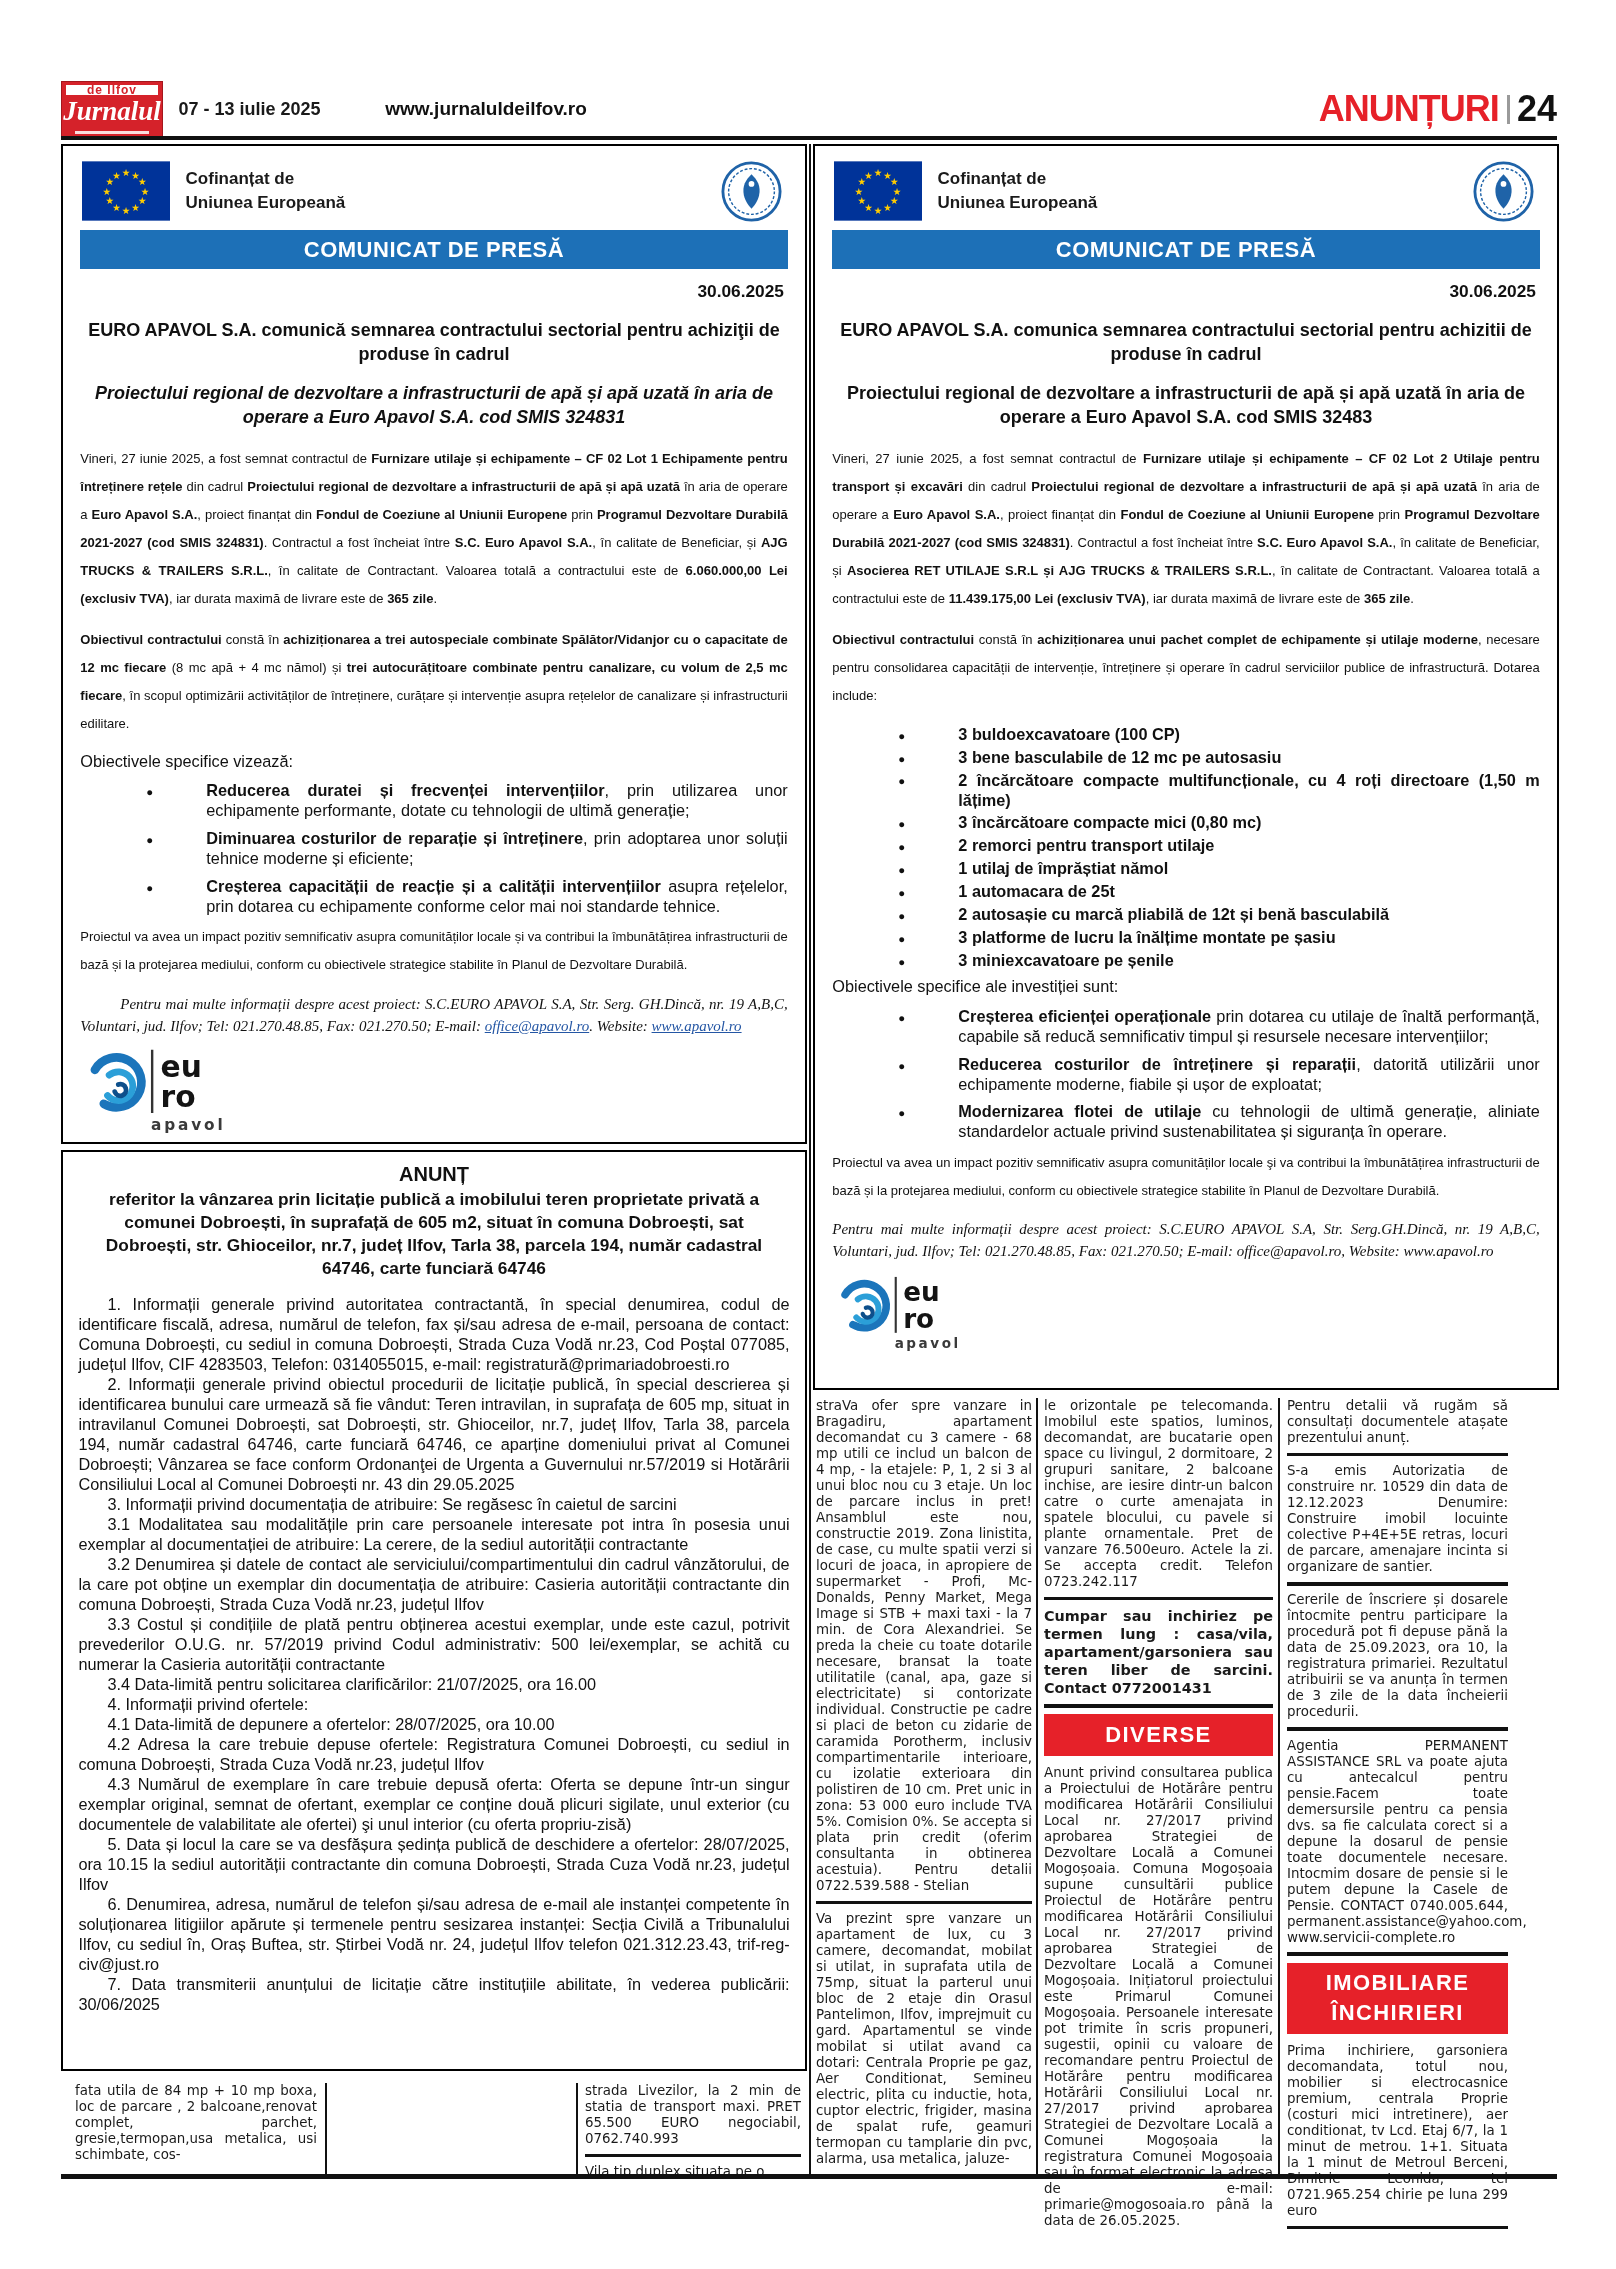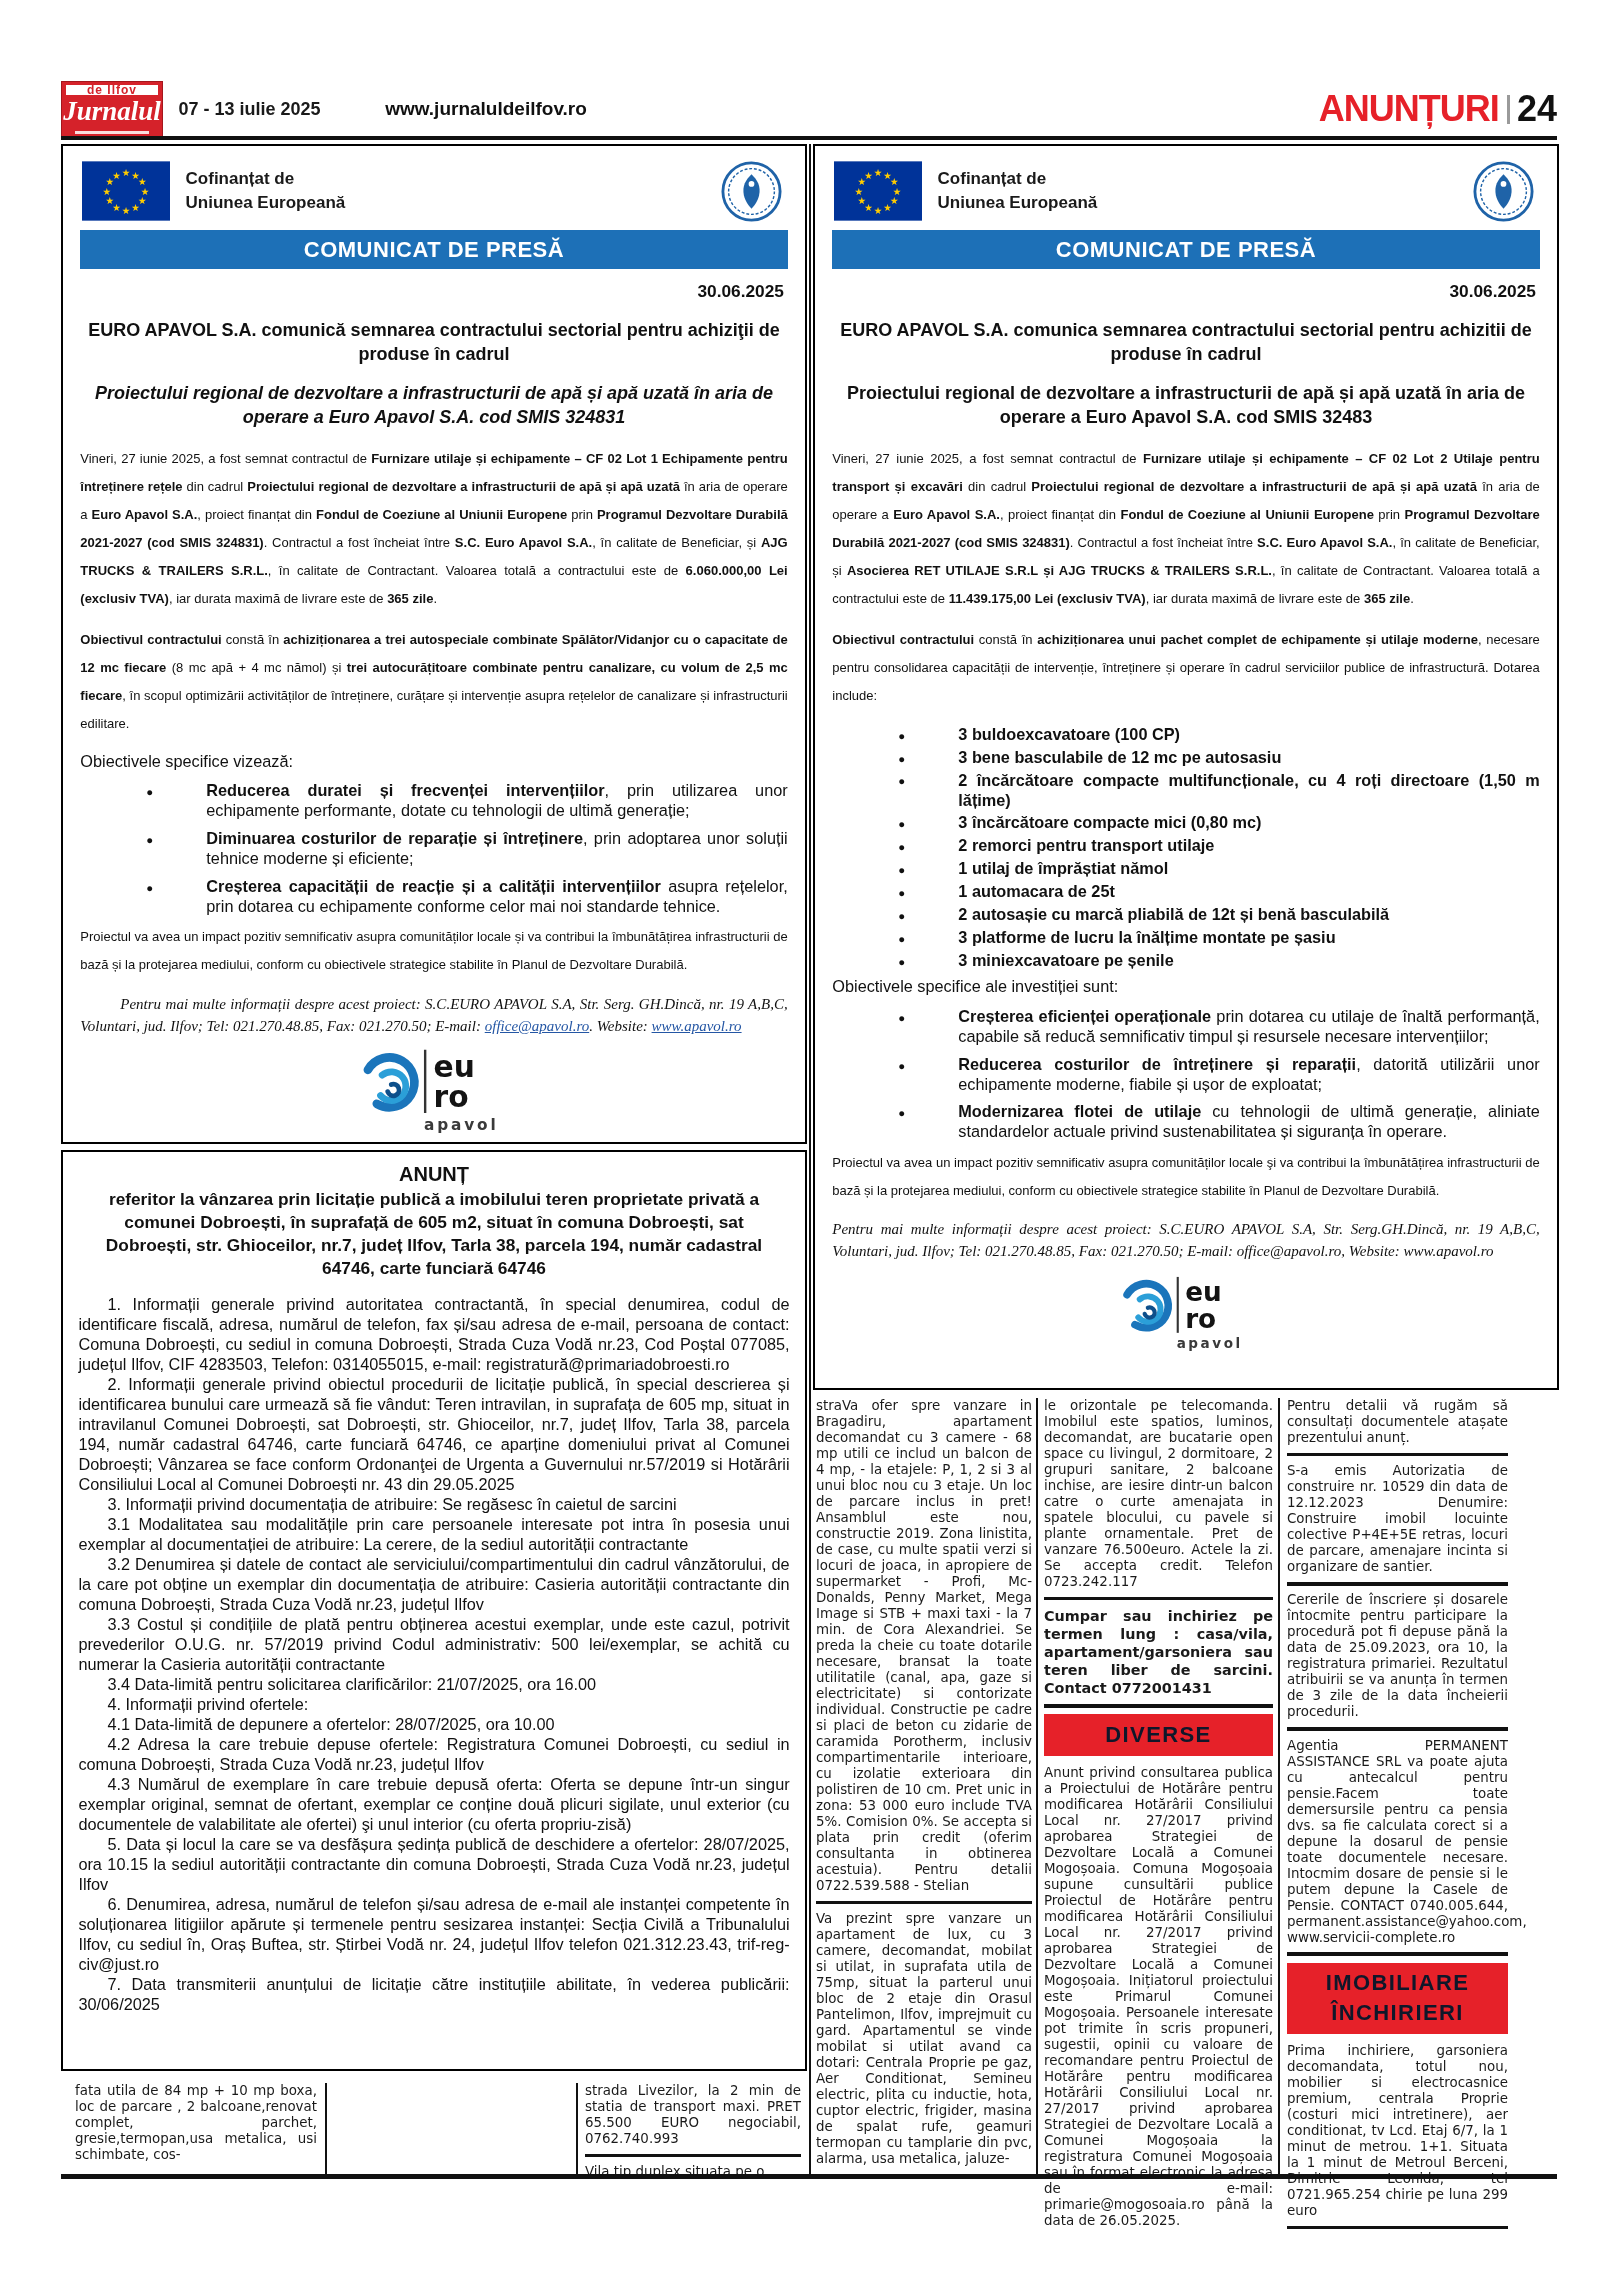--- a/index.html
+++ b/index.html
@@ -38,31 +38,31 @@
   .pr-p{font-size:13px;line-height:28px;text-align:justify;margin:0 0 13.4px;}
   ul.pr-ul{list-style:none;margin:1.9px 0 7.7px;padding:0 0 0 126px;}
   ul.pr-ul li{position:relative;font-size:16.3px;line-height:20px;text-align:justify;margin:0 0 7.7px;}
   ul.pr-ul li::before{content:"●";position:absolute;left:-60px;top:1.9px;font-size:11.5px;}
   ul.equip li{margin:0 0 2.9px;}
   .pr-head{font-weight:normal;font-size:16.3px;margin:0 0 9.6px;}
   .pr-contact{font-family:"Liberation Serif",serif;font-style:italic;font-size:15px;line-height:22px;
               text-align:justify;margin:1.9px 0 7.7px;}
   #press-left .pr-contact{text-indent:40px;}
   .lnk{color:#2456a4;text-decoration:underline;}
-  .apavol-wrap{display:flex;justify-content:center;margin-top:0;}
+  .apavol-wrap{display:flex;margin-top:0;}
   
   .an-title{text-align:center;font-weight:bold;font-size:20px;margin:3.8px 0 1.9px;}
   .an-sub{text-align:center;font-weight:bold;font-size:17.3px;line-height:23px;margin:0 1.9px 13.4px;}
   .an-body p{font-size:16.3px;line-height:20px;text-align:justify;text-indent:29px;margin:0;}
   
   .ccol{position:absolute;font-family:"DejaVu Sans",sans-serif;font-size:13.4px;line-height:16px;color:#1a1a1a;}
   .ccol .ad{text-align:justify;margin:0 0 1.9px;}
   .ccol .adbold{font-weight:bold;font-size:14.4px;line-height:18px;}
   .ccol .rule{height:3.8px;background:#111;margin:6.7px 0;}
-  .ccol .cat-banner{background:#e62129;color:#0f172a;font-weight:bold;font-size:22px;line-height:30px;
+  .ccol .cat-banner{background:#e62129;color:#ffffff;font-weight:bold;font-size:22px;line-height:30px;
                     text-align:center;padding:5.8px 1.9px;margin:2.9px 0 8.6px;letter-spacing:1.4px;
                     font-family:"Liberation Sans",sans-serif;}
   #col-r1{left:816px;top:1398px;width:216px;}
   #col-r2{left:1044px;top:1398px;width:229px;}
   #col-r3{left:1287px;top:1398px;width:221px;}
   #col-b1{left:75px;top:2083px;width:242px;}
   #col-b2{left:333px;top:2083px;width:236px;}
   #col-b3{left:585px;top:2083px;width:216px;}
   .vline{position:absolute;width:1.9px;background:#111;}
   #vl-center{left:809px;top:144px;height:2032px;}

